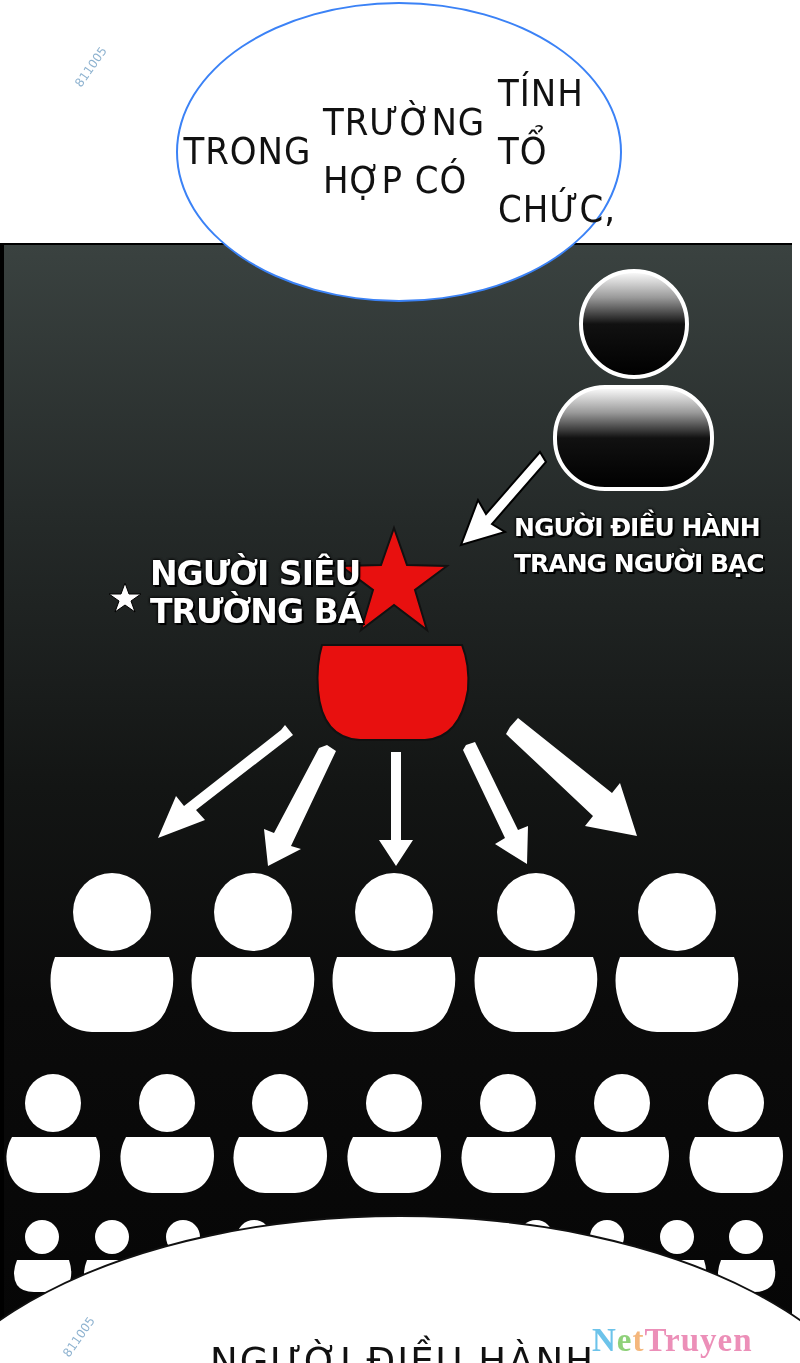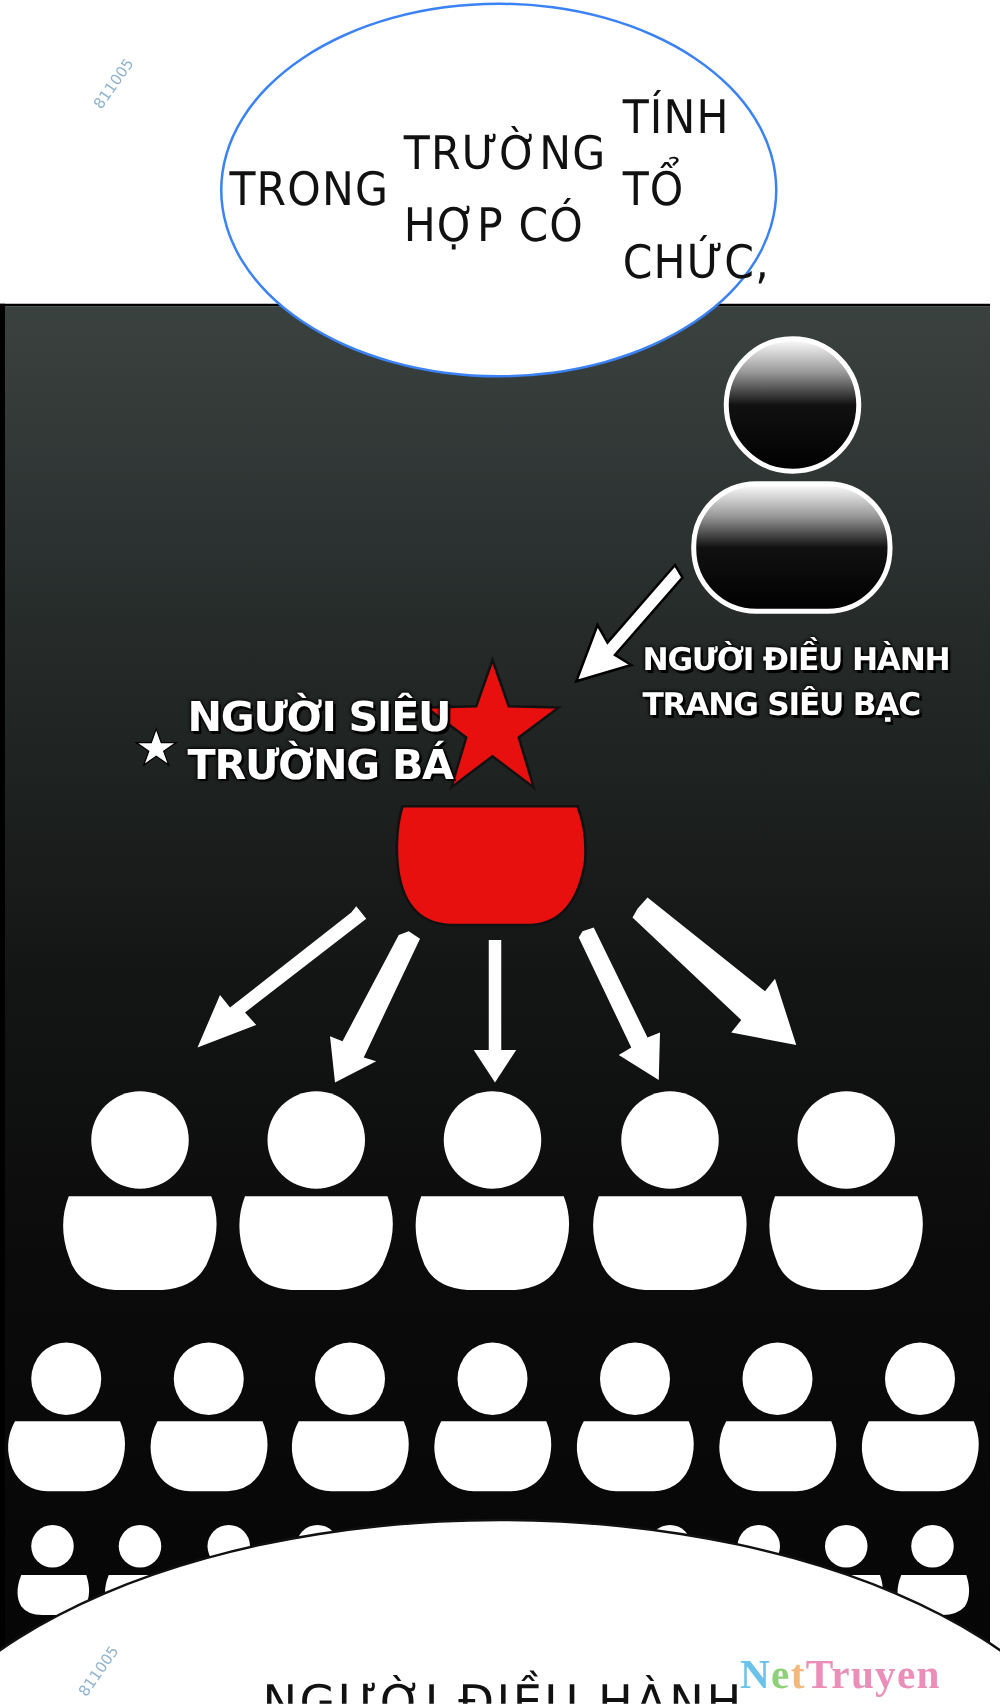--- a/index.html
+++ b/index.html
@@ -152,21 +152,21 @@
 </svg>
 
 <div class="bubble-top">
   <div class="line">TRONG</div>
   <div class="line">TRƯỜNG HỢP CÓ</div>
   <div class="line">TÍNH TỔ CHỨC,</div>
 </div>
 
 <div class="label lbl-operator">
   <div>NGƯỜI ĐIỀU HÀNH</div>
-  <div>TRANG SIÊU BẠC</div>
+  <div>TRANG NGƯỜI BẠC</div>
 </div>
 <div class="label lbl-promoter">
   <div>NGƯỜI SIÊU</div>
   <div>TRƯỜNG BÁ</div>
 </div>
 
 <div class="bubble-bottom"></div>
 <div class="bubble-bottom-text">NGƯỜI ĐIỀU HÀNH</div>
 
 <div class="watermark-id wm1">811005</div>

